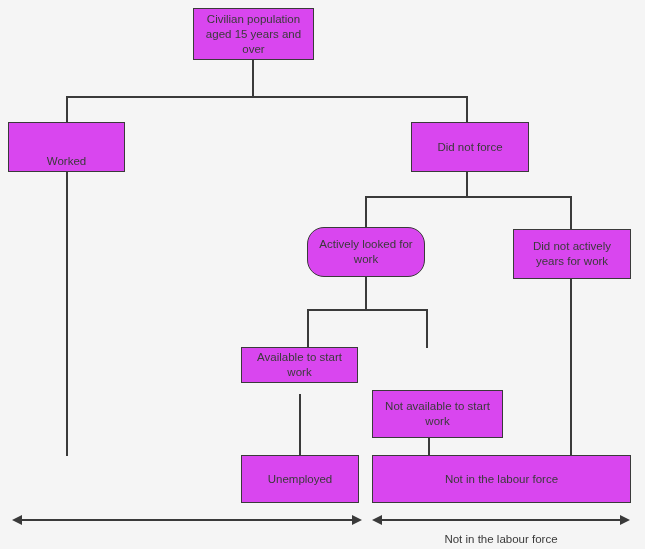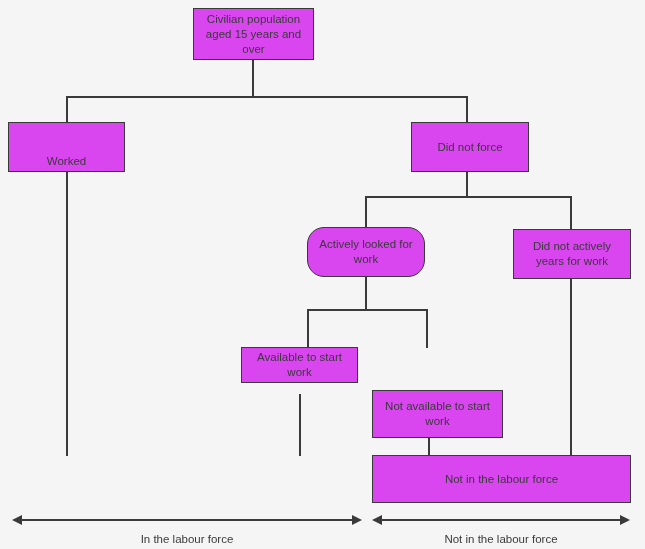--- a/index.html
+++ b/index.html
@@ -102,20 +102,23 @@
 
   <div class="node" style="left:241px; top:347px; width:117px; height:36px;">
     <span>Available to start work</span>
   </div>
 
   <div class="node" style="left:372px; top:347px; width:131px; height:48px;margin-top:43px;">
     <span>Not available to start work</span>
   </div>
 
 
+  <div class="node" style="left:241px; top:455px; width:118px; height:48px;">
+    <span>Unemployed</span>
+  </div>
 
   <div class="node" style="left:372px; top:455px; width:259px; height:48px;">
     <span>Not in the labour force</span>
   </div>
 
   <div class="edge v" style="left:252px; top:60px; height:38px;"></div>
   <div class="edge h" style="left:66px; top:96px; width:402px;"></div>
   <div class="edge v" style="left:66px; top:96px; height:27px;"></div>
   <div class="edge v" style="left:466px; top:96px; height:27px;"></div>
 
@@ -133,20 +136,19 @@
 
   <div class="edge v" style="left:299px; top:394px; height:62px;"></div>
 
   <div class="edge v" style="left:428px; top:394px; height:62px;"></div>
 
   <div class="edge v" style="left:570px; top:278px; height:178px;"></div>
 
   <div class="arrowhead left" style="left:12px; top:515px;"></div>
   <div class="axis-line" style="left:21px; top:519px; width:332px;"></div>
   <div class="arrowhead right" style="left:352px; top:515px;"></div>
-  <div class="axis-label" style="left:12px; top:532px; width:350px;">In the labour force</div>
 
   <div class="arrowhead left" style="left:372px; top:515px;"></div>
   <div class="axis-line" style="left:381px; top:519px; width:240px;"></div>
   <div class="arrowhead right" style="left:620px; top:515px;"></div>
   <div class="axis-label" style="left:372px; top:532px; width:258px;">Not in the labour force</div>
 
 </div>
 
 </body></html>

